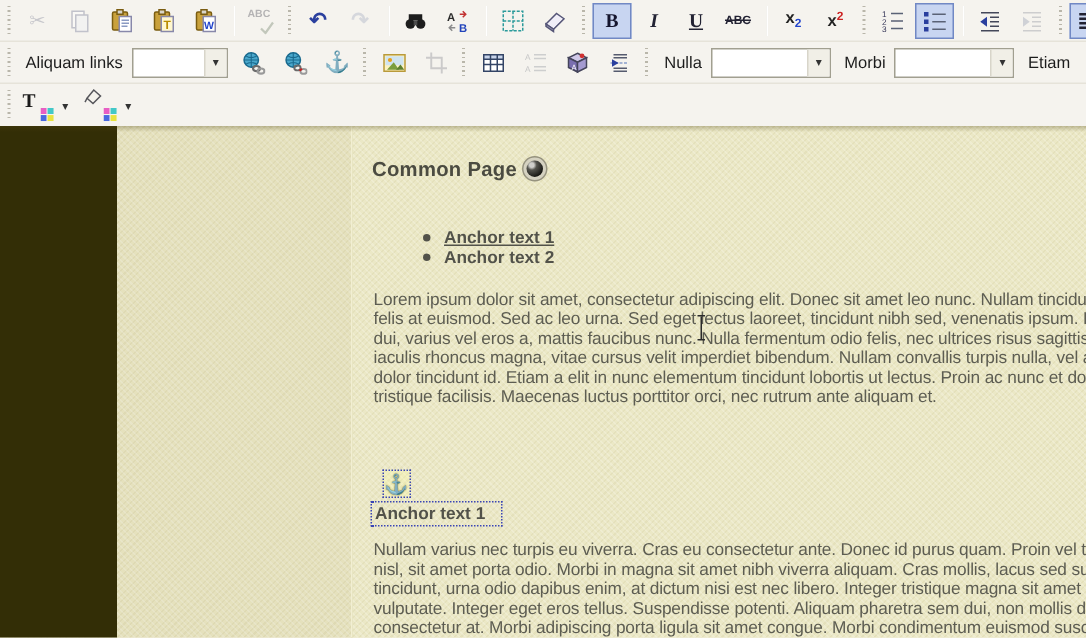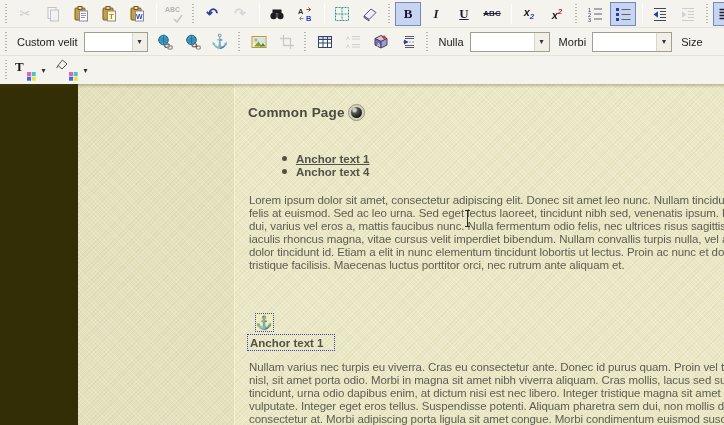--- a/index.html
+++ b/index.html
@@ -19,21 +19,21 @@
   .tbtn.disabled { opacity:.45; filter:grayscale(55%); }
   .gly { font-size:13px; line-height:13px; color:#223; }
   .gly.b { font-family:"Liberation Serif",serif; font-weight:bold; color:#15152e; }
   .gly.i { font-family:"Liberation Serif",serif; font-style:italic; font-weight:bold; }
   .gly.u { font-family:"Liberation Serif",serif; font-weight:bold; text-decoration:underline; }
   .gly.abc { font-size:8px; font-weight:bold; text-decoration:line-through; letter-spacing:0; }
   .gly.undo { color:#2a3f9e; font-weight:bold; font-size:14px; }
   .gly.redo { color:#a9b6de; font-weight:bold; font-size:14px; }
   .gly.scis { color:#8d93b8; }
   .gly.anch { color:#2233aa; font-size:14px; }
-  .xs { font-size:11px; color:#222; font-weight:bold;font-style:italic; }
+  .xs { font-size:11px; color:#222; font-weight:bold; }
   .xs sub, .xs sup { font-size:8px; font-weight:bold; }
   .xs sub { color:#2244cc; } .xs sup { color:#cc2222; }
   .spellwrap { position:relative; width:18px; height:16px; }
   .spellwrap .sp { position:absolute; top:0; left:0; font-size:7px; font-weight:bold; color:#667; }
   .spellwrap svg { position:absolute; bottom:-1px; right:0; }
   .tlabel { font-size:11px; color:#1c1c1c; margin:0 6px 0 5px; flex:0 0 auto; }
   .sel { height:20px; background:#fff; border:1px solid #a19f90; display:flex; align-items:center; flex:0 0 auto; margin-right:4px; }
   .sel .val { flex:1; font-size:11px; color:#222; padding-left:3px; }
   .sel .arr { width:15px; height:18px; margin:0; background:#f1efe7; border-left:1px solid #d8d5ca; display:flex; align-items:center; justify-content:center; font-size:8px; color:#333; }
   .split { height:24px; margin-right:4px; border:1px solid transparent; display:flex; align-items:center; flex:0 0 auto; }
@@ -270,21 +270,21 @@
             <path d="M1.5 3.5h13M1.5 6.5h8M1.5 9.5h13M1.5 12.5h8" stroke="#222233" stroke-width="1.6"></path>
           </svg>
         </span>
     </div>
 
   </div>
 
   <div class="trow">
     <div class="grip"></div>
 
-    <span class="tlabel">Custom velit</span>
+    <span class="tlabel">Aliquam links</span>
     <div class="sel" style="width:64px;">
       <span class="val"></span>
       <span class="arr">▾</span>
     </div>
 
     <div class="tbtn">
       <span>
           <svg width="16" height="16">
             <circle cx="6.5" cy="6" r="4.8" fill="#4aa8cc" stroke="#1a6a8e"></circle>
             <path d="M1.7 6h9.6M6.5 1.2v9.6M3 3.2c2 1.6 5 1.6 7 0M3 8.8c2-1.6 5-1.6 7 0" stroke="#1a6a8e" fill="none" stroke-width=".7"></path>
@@ -379,21 +379,21 @@
       <span class="val"></span>
       <span class="arr">▾</span>
     </div>
 
     <span class="tlabel">Morbi</span>
     <div class="sel" style="width:80px;">
       <span class="val"></span>
       <span class="arr">▾</span>
     </div>
 
-    <span class="tlabel">Size</span>
+    <span class="tlabel">Etiam</span>
   </div>
 
   <div class="trow">
     <div class="grip"></div>
 
     <div class="split">
       <span class="iconpart">
         <span class="Tletter">T</span>
         <span class="gridsw">
             <svg width="9" height="9">
@@ -439,21 +439,21 @@
       <div class="core"></div>
     </div>
 
   <div class="alist">
     <div class="li">
       <span class="blt"></span>
       <span class="ltxt">Anchor text 1</span>
     </div>
     <div class="li">
       <span class="blt"></span>
-      <span class="ltxt">Anchor text 4</span>
+      <span class="ltxt">Anchor text 2</span>
     </div>
   </div>
 
   <div class="para p1">
     <div class="tline">Lorem ipsum dolor sit amet, consectetur adipiscing elit. Donec sit amet leo nunc. Nullam tincidunt ve</div>
     <div class="tline">felis at euismod. Sed ac leo urna. Sed eget lectus laoreet, tincidunt nibh sed, venenatis ipsum. Dui</div>
     <div class="tline">dui, varius vel eros a, mattis faucibus nunc. Nulla fermentum odio felis, nec ultrices risus sagittis se</div>
     <div class="tline">iaculis rhoncus magna, vitae cursus velit imperdiet bibendum. Nullam convallis turpis nulla, vel accu</div>
     <div class="tline">dolor tincidunt id. Etiam a elit in nunc elementum tincidunt lobortis ut lectus. Proin ac nunc et dolor</div>
     <div class="tline">tristique facilisis. Maecenas luctus porttitor orci, nec rutrum ante aliquam et.</div>

